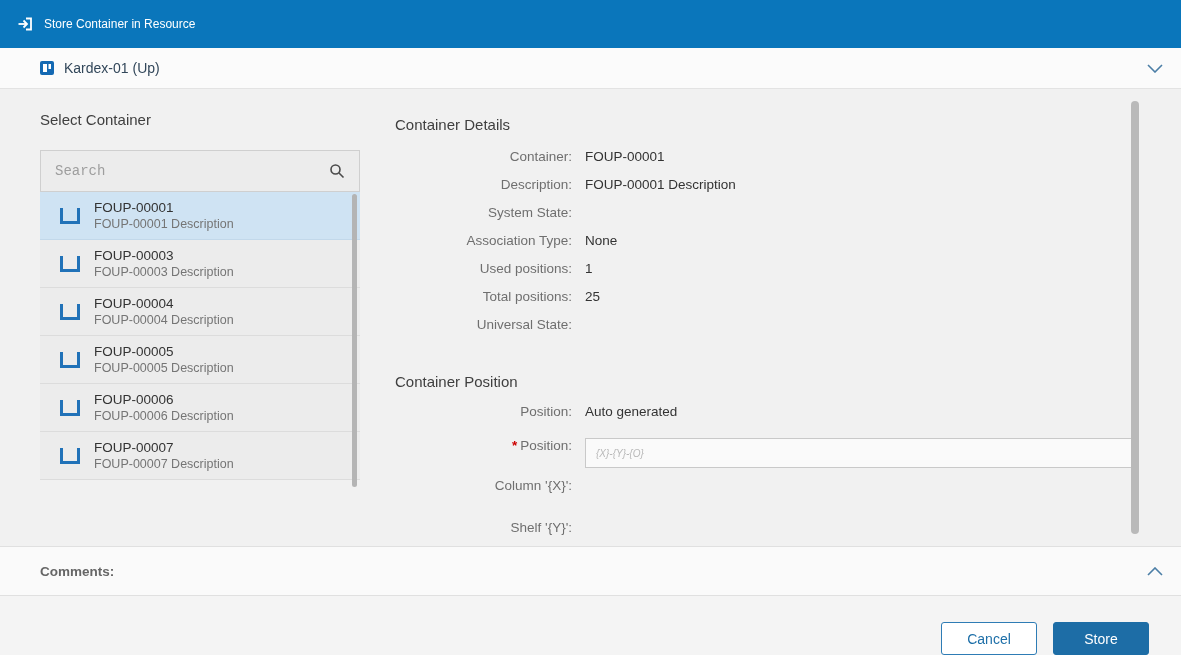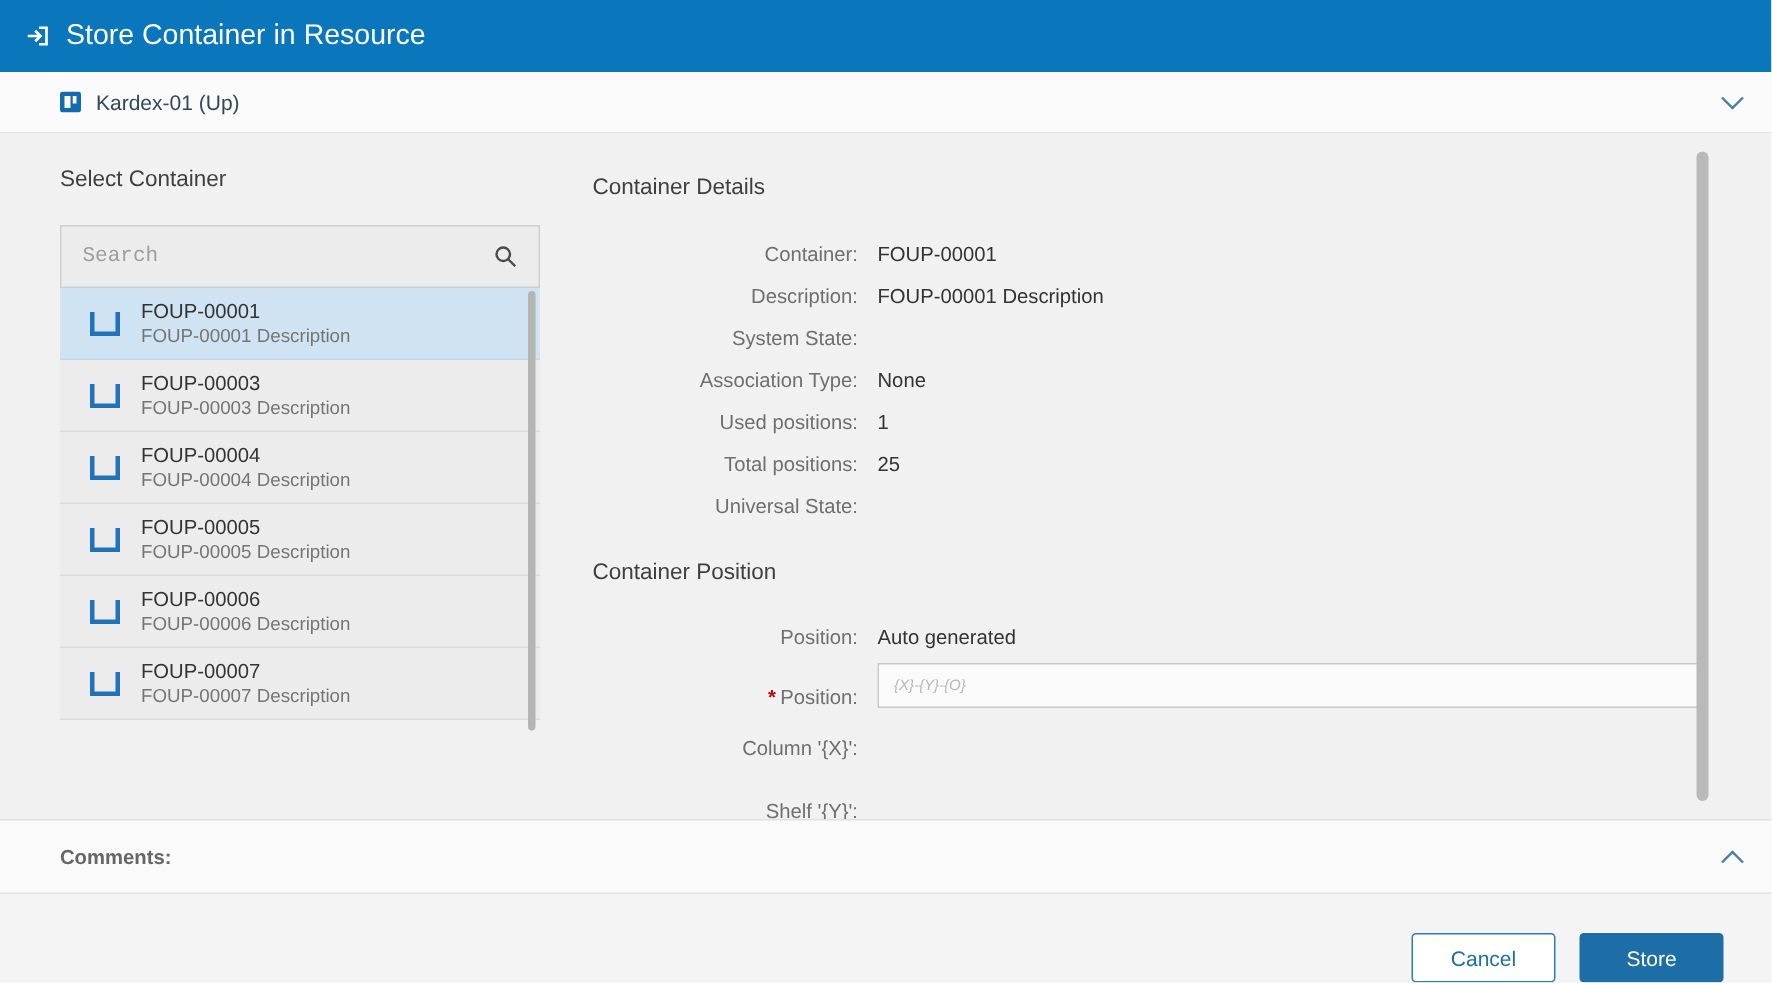--- a/index.html
+++ b/index.html
@@ -17,21 +17,21 @@
   }
 
   
   .titlebar {
     flex: 0 0 48px;
     background: #0a76bb;
     color: #fff;
     display: flex; align-items: center;
     padding: 0 16px; gap: 10px;
   }
-  .titlebar .title { font-size: 19px; font-weight: 400; }
+  .titlebar .title { font-size: 12px; font-weight: 400; }
 
   
   .resource-bar {
     flex: 0 0 41px;
     background: #fbfbfb;
     border-bottom: 1px solid #e3e3e3;
     display: flex; align-items: center;
     padding: 0 18px 0 40px; gap: 10px;
     color: #32475a; font-size: 14px;
   }
@@ -73,21 +73,21 @@
   .item-desc { font-size: 12.5px; color: #757575; white-space: nowrap; }
   .list-scrollbar {
     position: absolute; top: 2px; right: 3px;
     width: 5px; height: 293px;
     background: #b4b4b4; border-radius: 3px;
   }
 
   
   .right-panel { position: absolute; left: 395px; top: 27px; width: 740px; }
   .details-block { margin-top: 16px; }
-  .detail-row { display: flex; align-items: flex-end; min-height: 28px; }
+  .detail-row { display: flex; align-items: flex-start; min-height: 28px; }
   .detail-label {
     flex: 0 0 190px; width: 190px; text-align: right; padding-right: 13px;
     color: #6f6f6f; font-size: 13.5px;
   }
   .detail-value { color: #333; font-size: 13.5px; }
   .position-heading { margin-top: 28px; }
   .row-mt14 { margin-top: 14px; }
   .row-mt6 { margin-top: 6px; }
   .input-row { height: 34px; }
   .req-marker { color: #cc0000; font-weight: bold; margin-right: 3px; }

